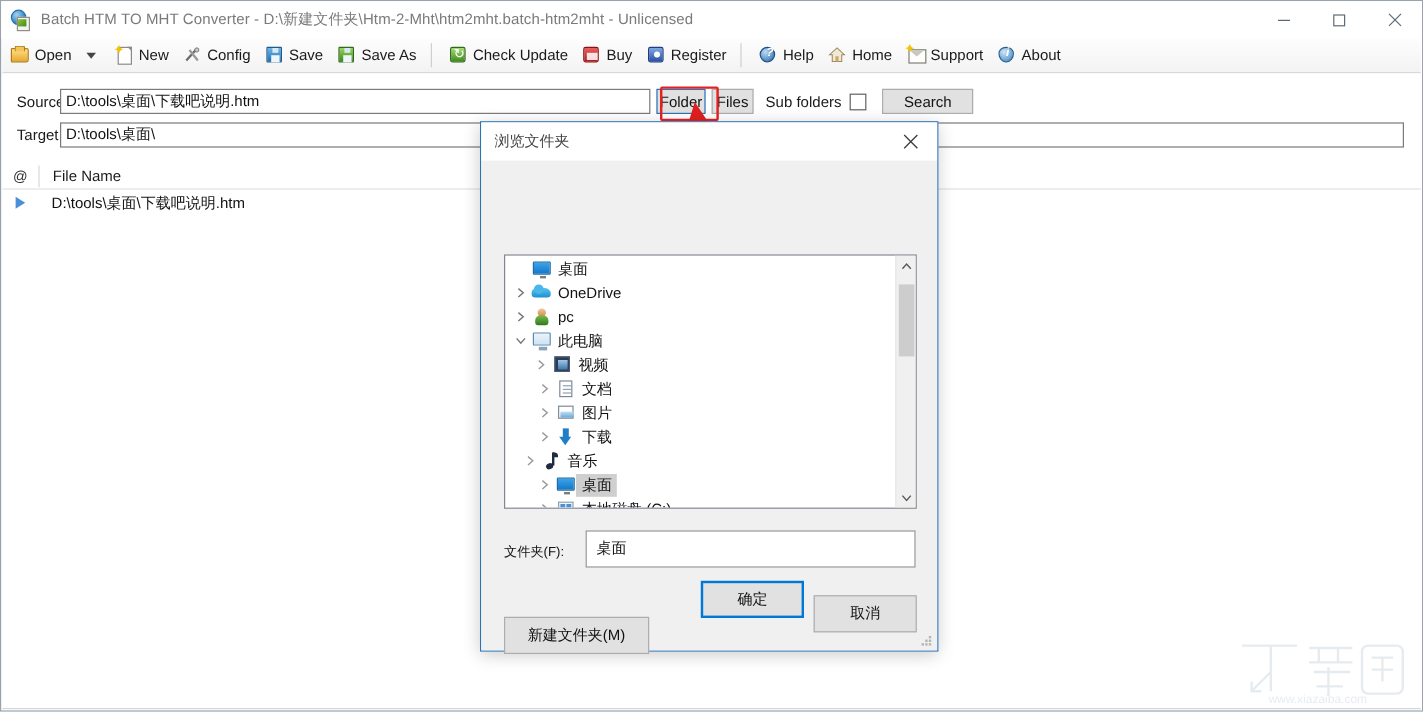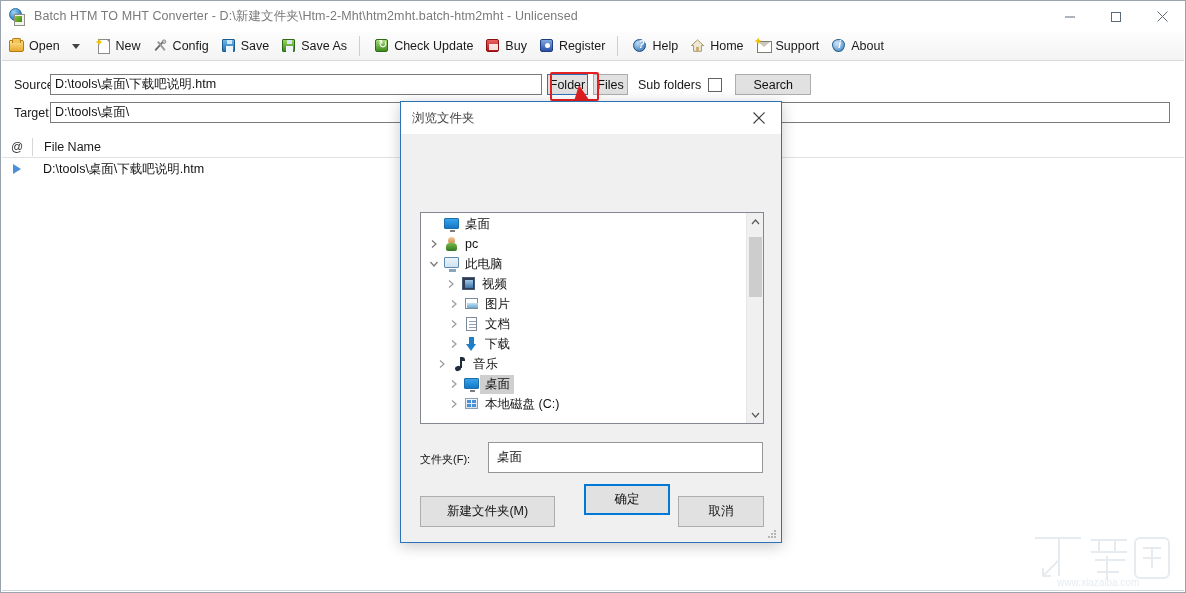--- a/index.html
+++ b/index.html
@@ -360,20 +360,31 @@
         <div style="position:absolute;left:0;top:1px;width:325px;">
 
           <div class="tnode" style="padding-left:4px;">
             <span class="tw"></span>
             <span class="tico">
                 <i class="ic-desktop"></i>
               </span>
             <span class="tlabel">桌面</span>
           </div>
 
+          <div class="tnode" style="padding-left:4px;">
+            <span class="tw">
+              <svg width="8" height="10" viewBox="0 0 8 10">
+                  <polyline points="2,1.5 6,5 2,8.5" fill="none" stroke="#767676" stroke-width="1.2"></polyline>
+                </svg>
+            </span>
+            <span class="tico">
+                <i class="ic-onedrive"></i>
+              </span>
+            <span class="tlabel">OneDrive</span>
+          </div>
 
           <div class="tnode" style="padding-left:4px;">
             <span class="tw">
               <svg width="8" height="10" viewBox="0 0 8 10">
                   <polyline points="2,1.5 6,5 2,8.5" fill="none" stroke="#767676" stroke-width="1.2"></polyline>
                 </svg>
             </span>
             <span class="tico">
                 <i class="ic-user">
                   <i class="head"></i>
@@ -407,35 +418,35 @@
             <span class="tlabel">视频</span>
           </div>
 
           <div class="tnode" style="padding-left:24px;">
             <span class="tw">
               <svg width="8" height="10" viewBox="0 0 8 10">
                   <polyline points="2,1.5 6,5 2,8.5" fill="none" stroke="#9a9a9a" stroke-width="1.2"></polyline>
                 </svg>
             </span>
             <span class="tico">
+                <i class="ic-doc2"></i>
+              </span>
+            <span class="tlabel">文档</span>
+          </div>
+
+          <div class="tnode" style="padding-left:24px;">
+            <span class="tw">
+              <svg width="8" height="10" viewBox="0 0 8 10">
+                  <polyline points="2,1.5 6,5 2,8.5" fill="none" stroke="#9a9a9a" stroke-width="1.2"></polyline>
+                </svg>
+            </span>
+            <span class="tico">
                 <i class="ic-pic"></i>
               </span>
             <span class="tlabel">图片</span>
-          </div>
-
-          <div class="tnode" style="padding-left:24px;">
-            <span class="tw">
-              <svg width="8" height="10" viewBox="0 0 8 10">
-                  <polyline points="2,1.5 6,5 2,8.5" fill="none" stroke="#9a9a9a" stroke-width="1.2"></polyline>
-                </svg>
-            </span>
-            <span class="tico">
-                <i class="ic-doc2"></i>
-              </span>
-            <span class="tlabel">文档</span>
           </div>
 
           <div class="tnode" style="padding-left:24px;">
             <span class="tw">
               <svg width="8" height="10" viewBox="0 0 8 10">
                   <polyline points="2,1.5 6,5 2,8.5" fill="none" stroke="#9a9a9a" stroke-width="1.2"></polyline>
                 </svg>
             </span>
             <span class="tico">
                 <i class="ic-dl">
@@ -498,21 +509,21 @@
             <svg width="9" height="6" viewBox="0 0 9 6">
                 <polyline points="1,1 4.5,5 8,1" fill="none" stroke="#5a5a5a" stroke-width="1.2"></polyline>
               </svg>
           </div>
         </div>
       </div>
 
       <div class="fld-label">文件夹(F):</div>
       <div class="fld-input">桌面</div>
 
-      <div class="dbtn" style="left:19px;top:362px;width:135px;">新建文件夹(M)</div>
+      <div class="dbtn" style="left:19px;top:380px;width:121px;">新建文件夹(M)</div>
       <div class="dbtn default" style="left:183px;top:350px;width:86px;">确定</div>
       <div class="dbtn" style="left:277px;top:362px;width:86px;">取消</div>
 
       <div class="grip">
         <i style="left:7px;top:1px;"></i>
           <i style="left:4px;top:4px;"></i>
           <i style="left:7px;top:4px;"></i>
         <i style="left:1px;top:7px;"></i>
           <i style="left:4px;top:7px;"></i>
           <i style="left:7px;top:7px;"></i>

